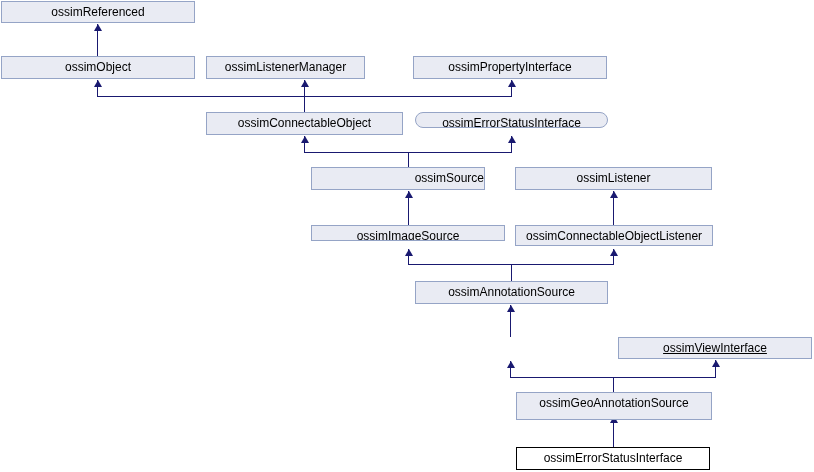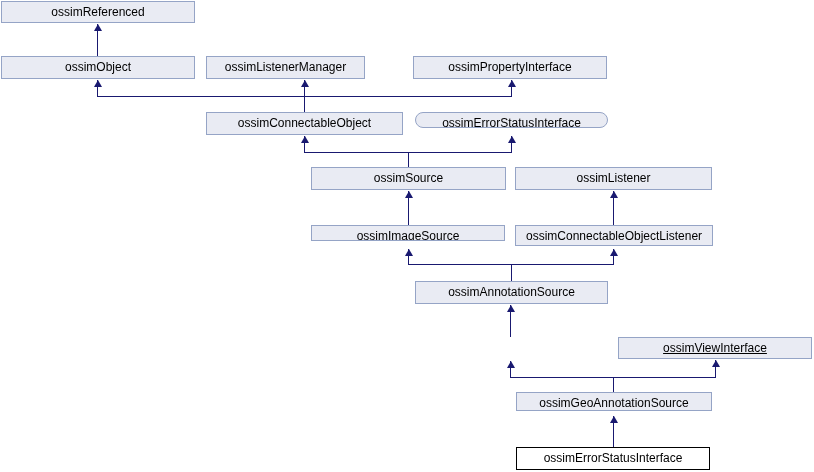--- a/index.html
+++ b/index.html
@@ -85,21 +85,21 @@
     <div class="hline" style="left: 510px; top: 377px; width: 206px;"></div>
     <div class="vline" style="left: 613px; top: 377px; height: 15px;"></div>
     <div class="vline" style="left: 613px; top: 416px; height: 31px;"></div>
     <div class="arrowhead" style="left: 610px; top: 416px;"></div>
     <div class="node" style="left: 1px; top: 1px; width: 194px; height: 22px; line-height: 20px;">ossimReferenced</div>
     <div class="node" style="left: 1px; top: 56px; width: 194px; height: 23px; line-height: 21px;">ossimObject</div>
     <div class="node" style="left: 206px; top: 56px; width: 159px; height: 23px; line-height: 21px;">ossimListenerManager</div>
     <div class="node" style="left: 413px; top: 56px; width: 194px; height: 23px; line-height: 21px;">ossimPropertyInterface</div>
     <div class="node" style="left: 206px; top: 112px; width: 197px; height: 23px; line-height: 21px;">ossimConnectableObject</div>
     <div class="node" style="left: 415px; top: 112px; width: 193px; height: 16px; line-height: 21px; border-radius: 9px;">ossimErrorStatusInterface</div>
-    <div class="node" style="left: 311px; top: 167px; width: 195px; height: 23px; line-height: 21px;">ossimSource</div>
+    <div class="node" style="left: 311px; top: 167px; width: 174px; height: 23px; line-height: 21px; text-align: right;">ossimSource</div>
     <div class="node" style="left: 515px; top: 167px; width: 197px; height: 23px; line-height: 21px;">ossimListener</div>
     <div class="node" style="left: 311px; top: 225px; width: 194px; height: 16px; line-height: 21px;">ossimImageSource</div>
     <div class="node" style="left: 515px; top: 225px; width: 198px; height: 21px; line-height: 21px;">ossimConnectableObjectListener</div>
     <div class="node" style="left: 415px; top: 281px; width: 193px; height: 23px; line-height: 21px;">ossimAnnotationSource</div>
     <div class="node" style="left: 618px; top: 337px; width: 194px; height: 22px; line-height: 20px; text-decoration: underline;">ossimViewInterface</div>
-    <div class="node" style="left: 516px; top: 392px; width: 196px; height: 19px; line-height: 21px;">ossimGeoAnnotationSource</div>
+    <div class="node" style="left: 516px; top: 392px; width: 196px; height: 28px; line-height: 21px;">ossimGeoAnnotationSource</div>
     <div class="node current" style="left: 516px; top: 447px; width: 194px; height: 23px; line-height: 21px;">ossimErrorStatusInterface</div>
   </div>
 
 </body></html>

